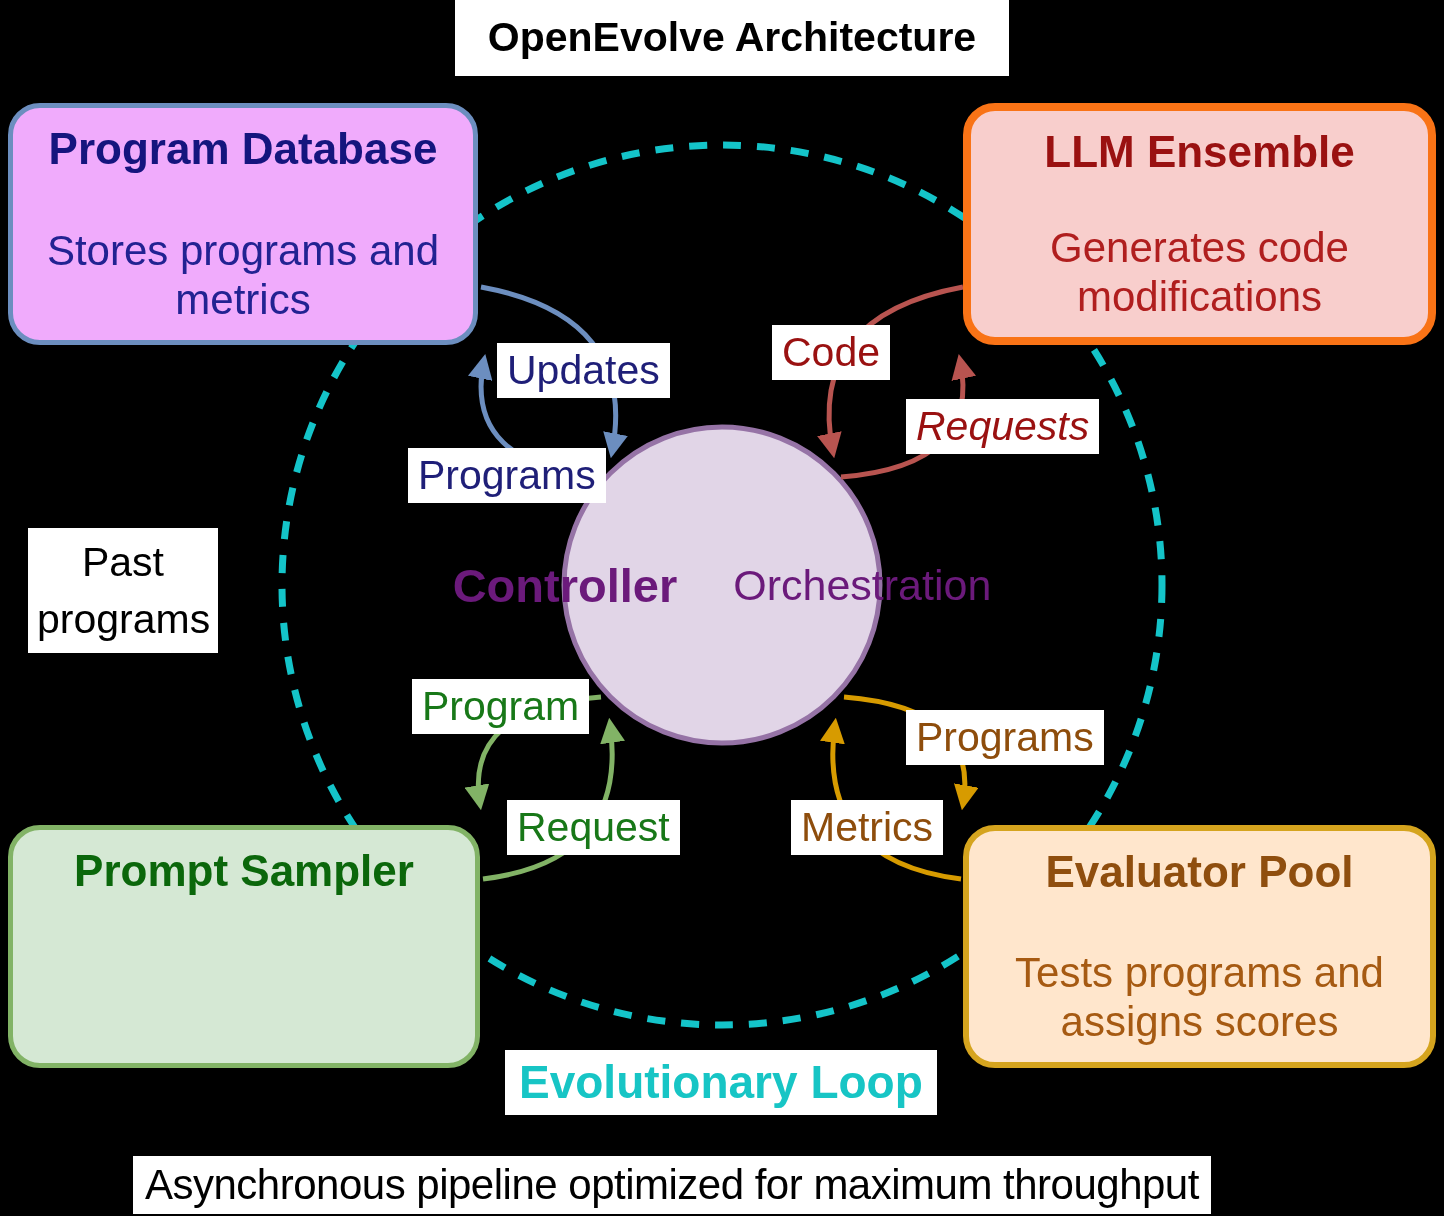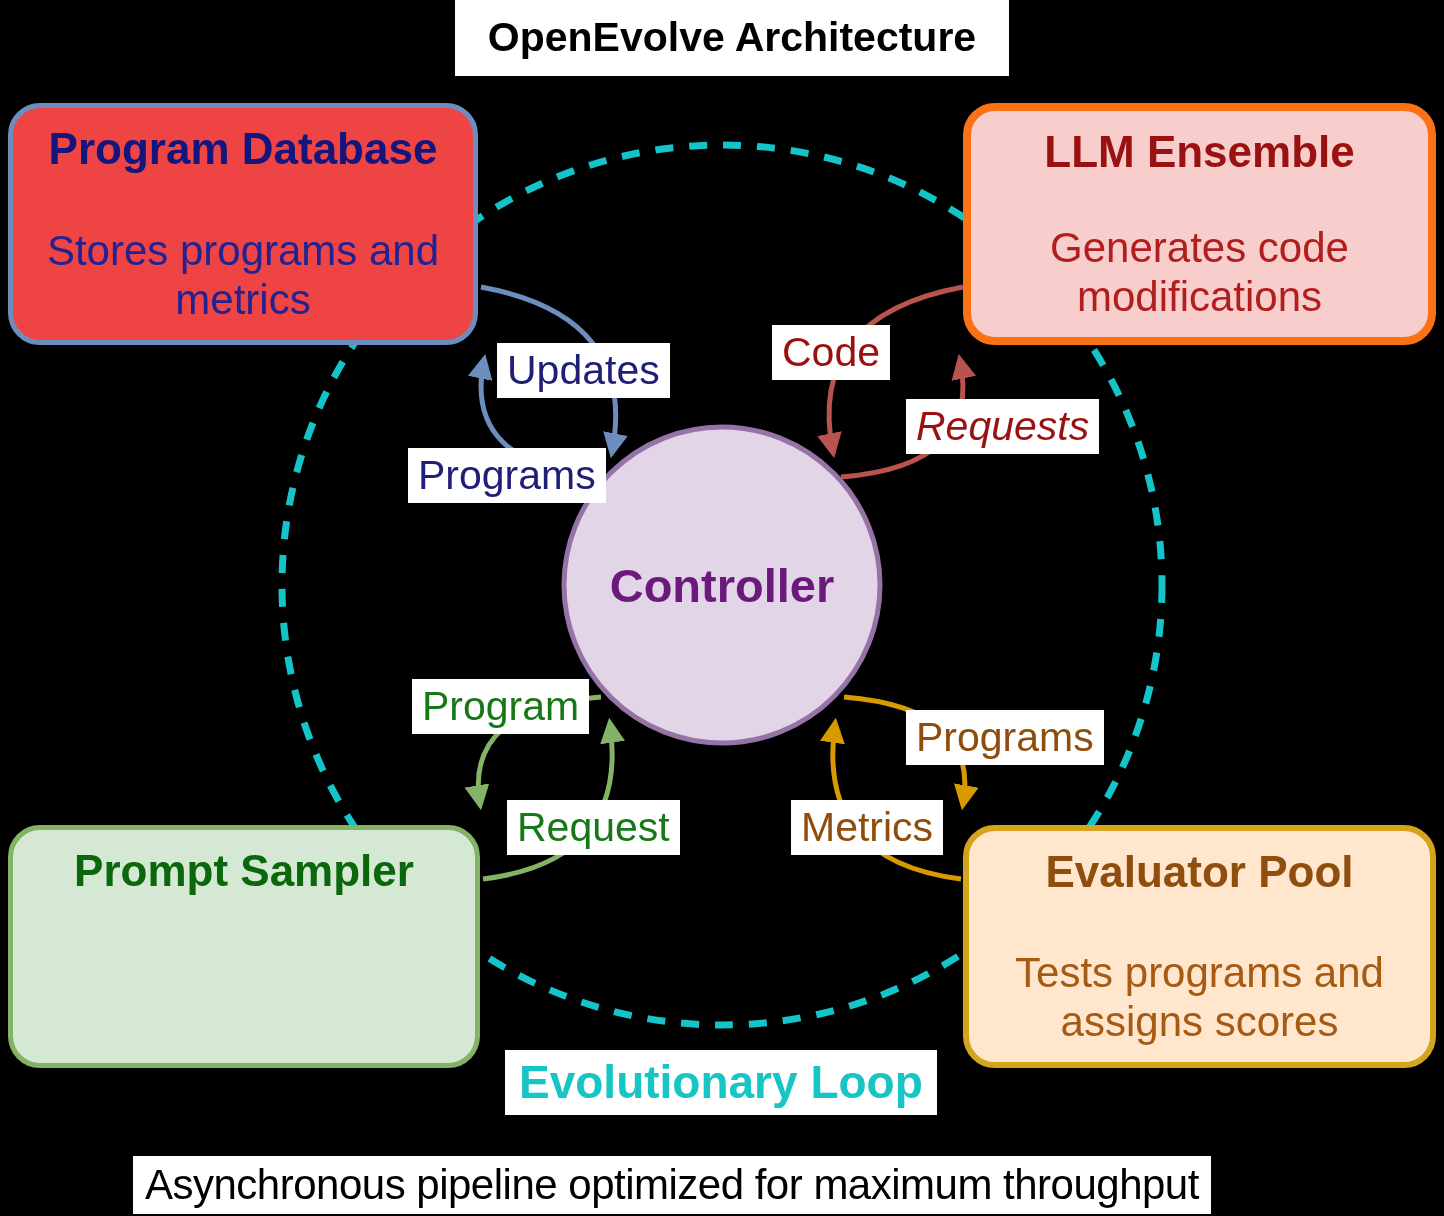--- a/index.html
+++ b/index.html
@@ -11,21 +11,21 @@
 
   
   .box {
     position:absolute; box-sizing:border-box; border-radius:32px;
     display:flex; flex-direction:column; align-items:center; text-align:center;
     padding:0 6px;
   }
   .box-title { font-weight:bold; font-size:44px; margin-top:16px; }
   .box-desc  { font-size:42px; line-height:1.17; margin-top:auto; margin-bottom:16px; }
 
-  #box-program-database { left:8px;   top:103px; width:470px; height:242px; background:#ef4444; border:5px solid #6C8EBF; }
+  #box-program-database { left:8px;   top:103px; width:470px; height:242px; background:#f0abfc; border:5px solid #6C8EBF; }
   #box-program-database .box-title { color:#15157E; }
   #box-program-database .box-desc  { color:#222292; }
 
   #box-llm-ensemble { left:963px; top:103px; width:473px; height:242px; background:#F8CECC; border:8px solid #f97316; }
   #box-llm-ensemble .box-title { color:#9A1111; }
   #box-llm-ensemble .box-desc  { color:#B01E1E; }
 
   #box-prompt-sampler { left:8px; top:825px; width:472px; height:243px; background:#D5E8D4; border:5px solid #82B366;gap:46px; }
   #box-prompt-sampler .box-title { color:#0B670B; }
   #box-prompt-sampler .box-desc  { color:#1E801E; }
@@ -125,27 +125,29 @@
     <div class="box-title">Prompt Sampler</div>
   </div>
 
   <div class="box" id="box-evaluator-pool">
     <div class="box-title">Evaluator Pool</div>
     <div class="box-desc">Tests programs and assigns scores</div>
   </div>
 
   <div id="controller-text">
     <div class="c-title">Controller</div>
+    <div class="c-sub">Orchestration</div>
   </div>
 
   <div class="chip navy" id="chip-updates">Updates</div>
   <div class="chip navy" id="chip-programs-db">Programs</div>
   <div class="chip red" id="chip-code">Code</div>
   <div class="chip red" id="chip-requests">Requests</div>
   <div class="chip green" id="chip-prompt">Program</div>
   <div class="chip green" id="chip-request">Request</div>
   <div class="chip brown" id="chip-programs-eval">Programs</div>
   <div class="chip brown" id="chip-metrics">Metrics</div>
 
+  <div class="chip" id="chip-past-programs">Past programs</div>
   <div class="chip" id="chip-loop">Evolutionary Loop</div>
   <div class="chip" id="chip-caption">Asynchronous pipeline optimized for maximum throughput</div>
 
 </div>
 
 </body></html>

